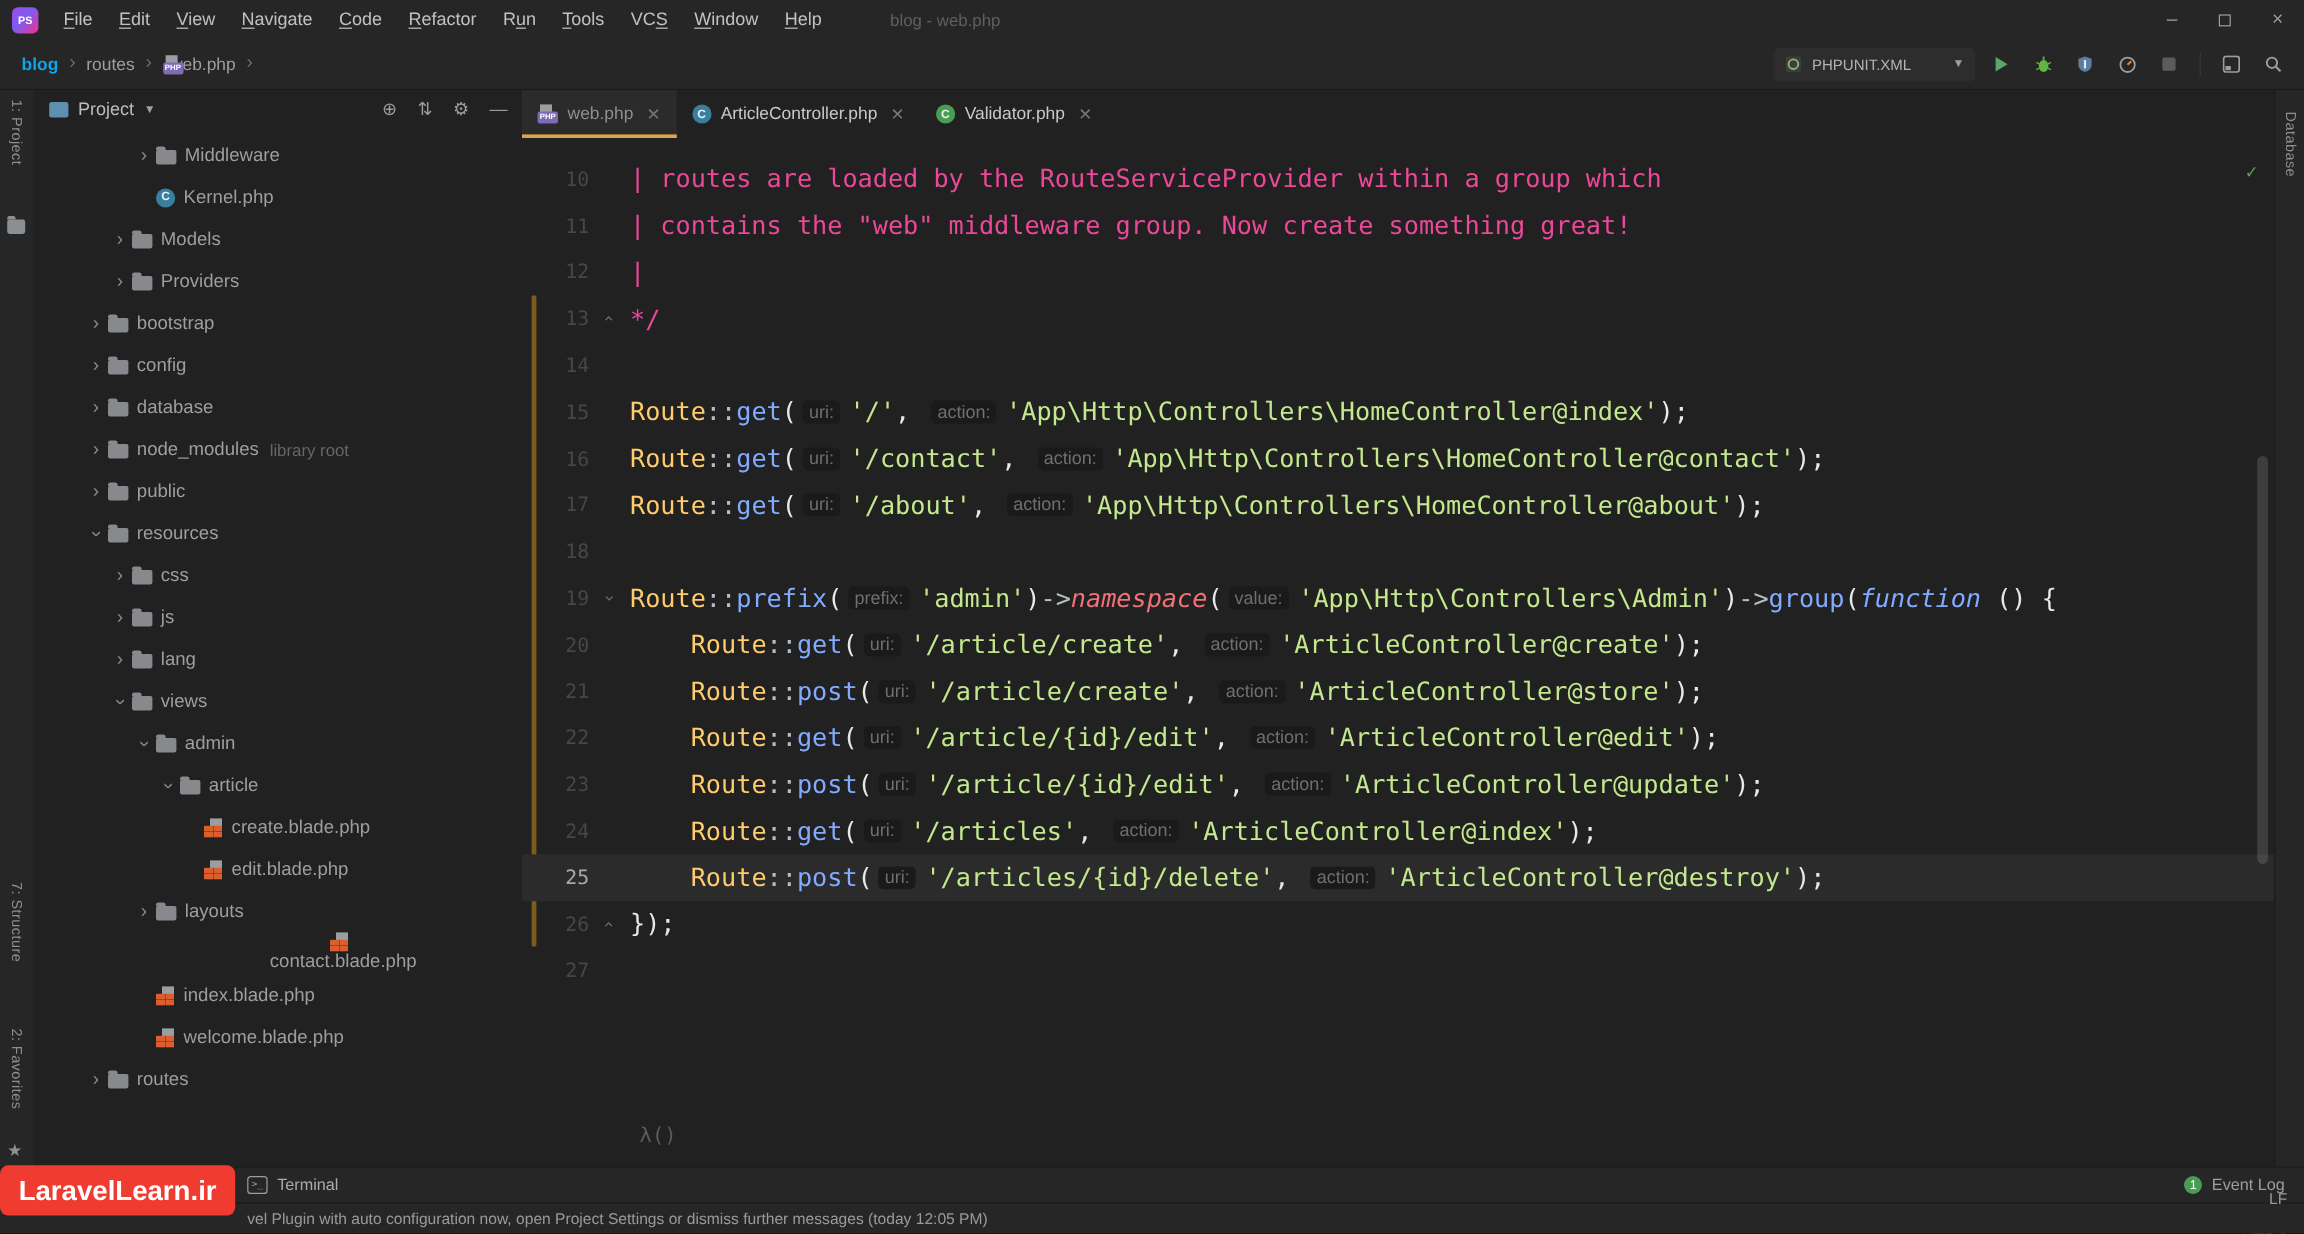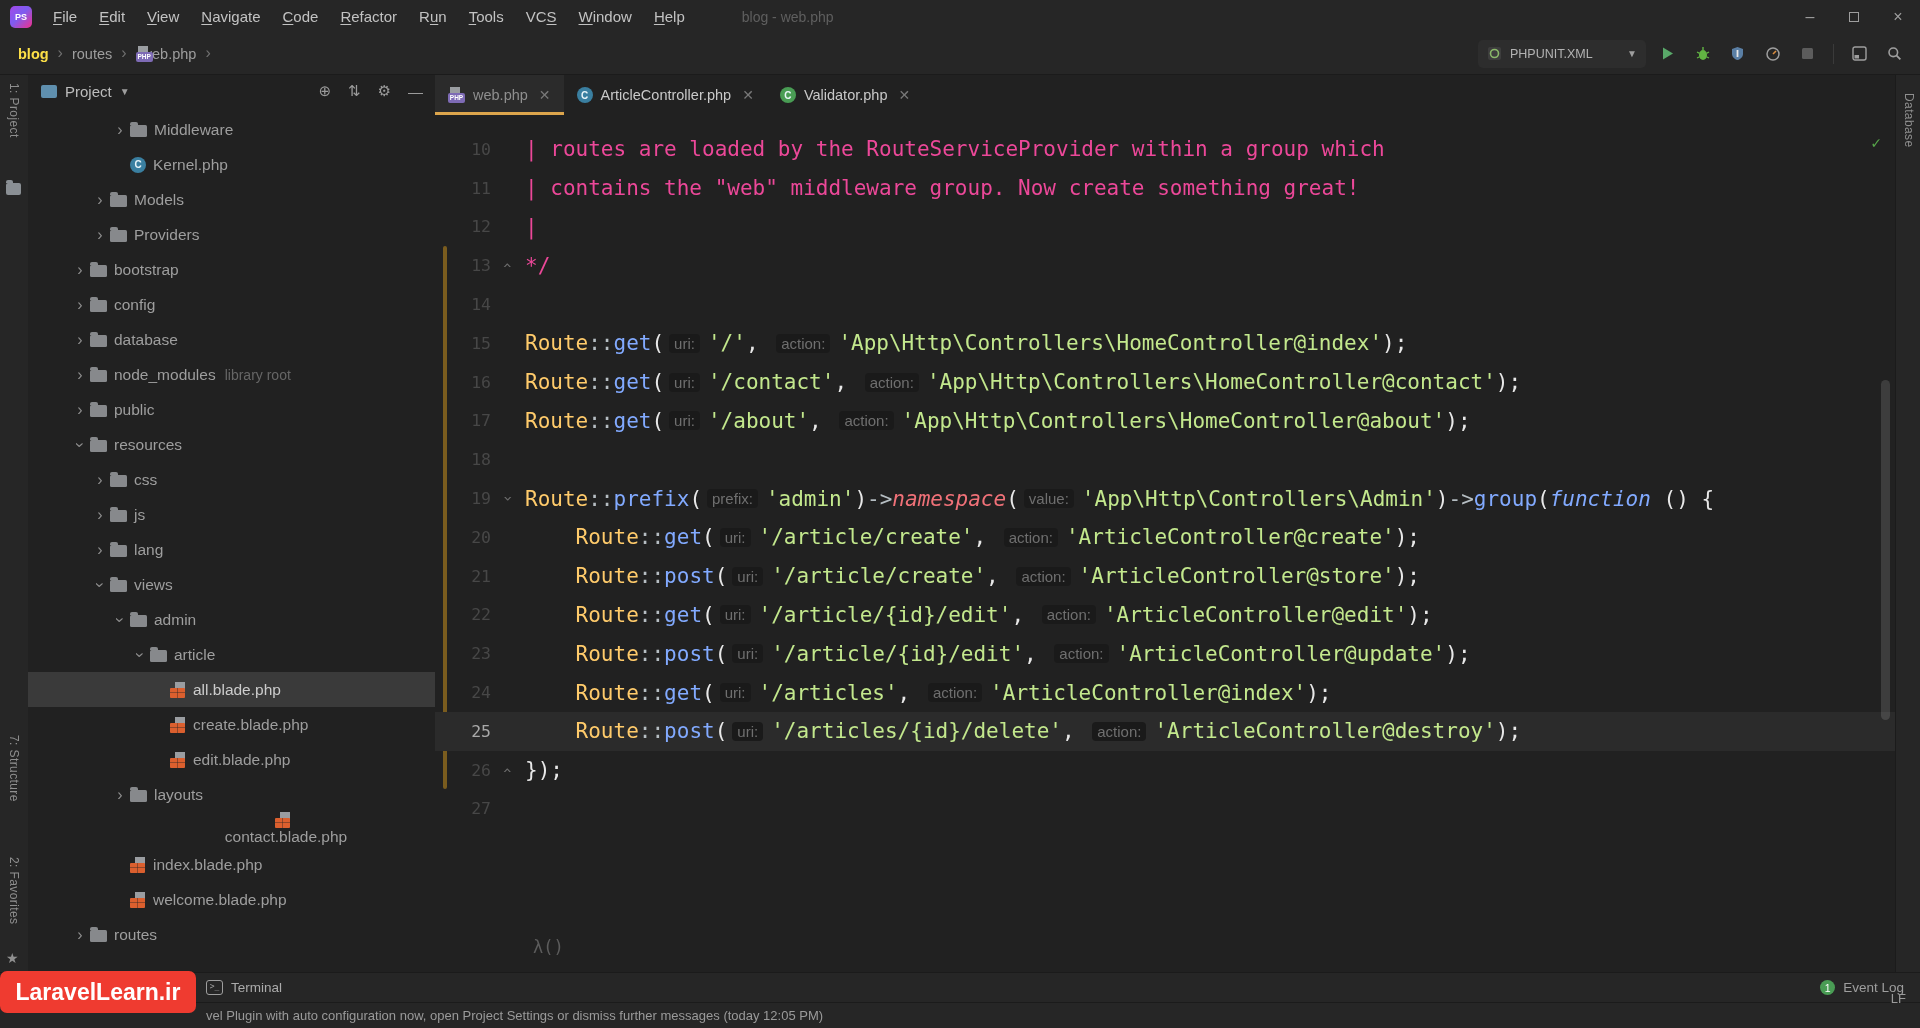--- a/index.html
+++ b/index.html
@@ -16,21 +16,21 @@
   .menu-item u{text-underline-offset:2px;}
   .win-title{color:#5f5f5f;font-size:14px;margin-left:46px;white-space:nowrap;}
   .win-controls{margin-left:auto;display:flex;height:33px;}
   .win-btn{width:44px;display:flex;align-items:center;justify-content:center;color:#9e9e9e;font-size:16px;}
   .maxbox{width:10px;height:10px;border:1.5px solid #9e9e9e;display:inline-block;}
 
   
   .toolbar{height:42px;background:#262626;display:flex;align-items:center;
            border-bottom:1px solid #1b1b1b;padding:0 12px 0 18px;}
   .crumbs{display:flex;align-items:center;font-size:14.5px;color:#9e9e9e;gap:9px;}
-  .crumb-bold{color:#fde047;font-weight:bold;}
+  .crumb-bold{color:#0ea5e9;font-weight:bold;}
   .crumb-sep{color:#6f6f6f;font-size:16px;transform:translateY(-1px);}
   .runbar{margin-left:auto;display:flex;align-items:center;gap:8px;}
   .runconfig{height:28px;background:#2d2d2d;border-radius:5px;display:flex;align-items:center;
              padding:0 9px;gap:8px;font-size:12.5px;color:#b3b3b3;min-width:168px;}
   .runconfig .caret{margin-left:auto;color:#9e9e9e;font-size:10px;}
   .icon-btn{width:27px;height:27px;display:flex;align-items:center;justify-content:center;}
   .vsep{width:1px;height:20px;background:#3a3a3a;margin:0 4px;}
 
   
   .main{display:flex;height:897px;}
@@ -320,27 +320,20 @@
           <div class="trow" style="padding-left: 82px;">
             <span class="chev down">›</span>
             <span class="fi fi-folder"></span>
             <span class="tlabel">admin</span>
           </div>
           <div class="trow" style="padding-left: 102px;">
             <span class="chev down">›</span>
             <span class="fi fi-folder"></span>
             <span class="tlabel">article</span>
           </div>
-          <div class="trow selected" style="padding-left: 142px;">
-            <span class="fi fi-blade">
-              <span class="page"></span>
-              <span class="brick"></span>
-            </span>
-            <span class="tlabel">all.blade.php</span>
-          </div>
           <div class="trow" style="padding-left: 142px;">
             <span class="fi fi-blade">
               <span class="page"></span>
               <span class="brick"></span>
             </span>
             <span class="tlabel">create.blade.php</span>
           </div>
           <div class="trow" style="padding-left: 142px;">
             <span class="fi fi-blade">
               <span class="page"></span>

